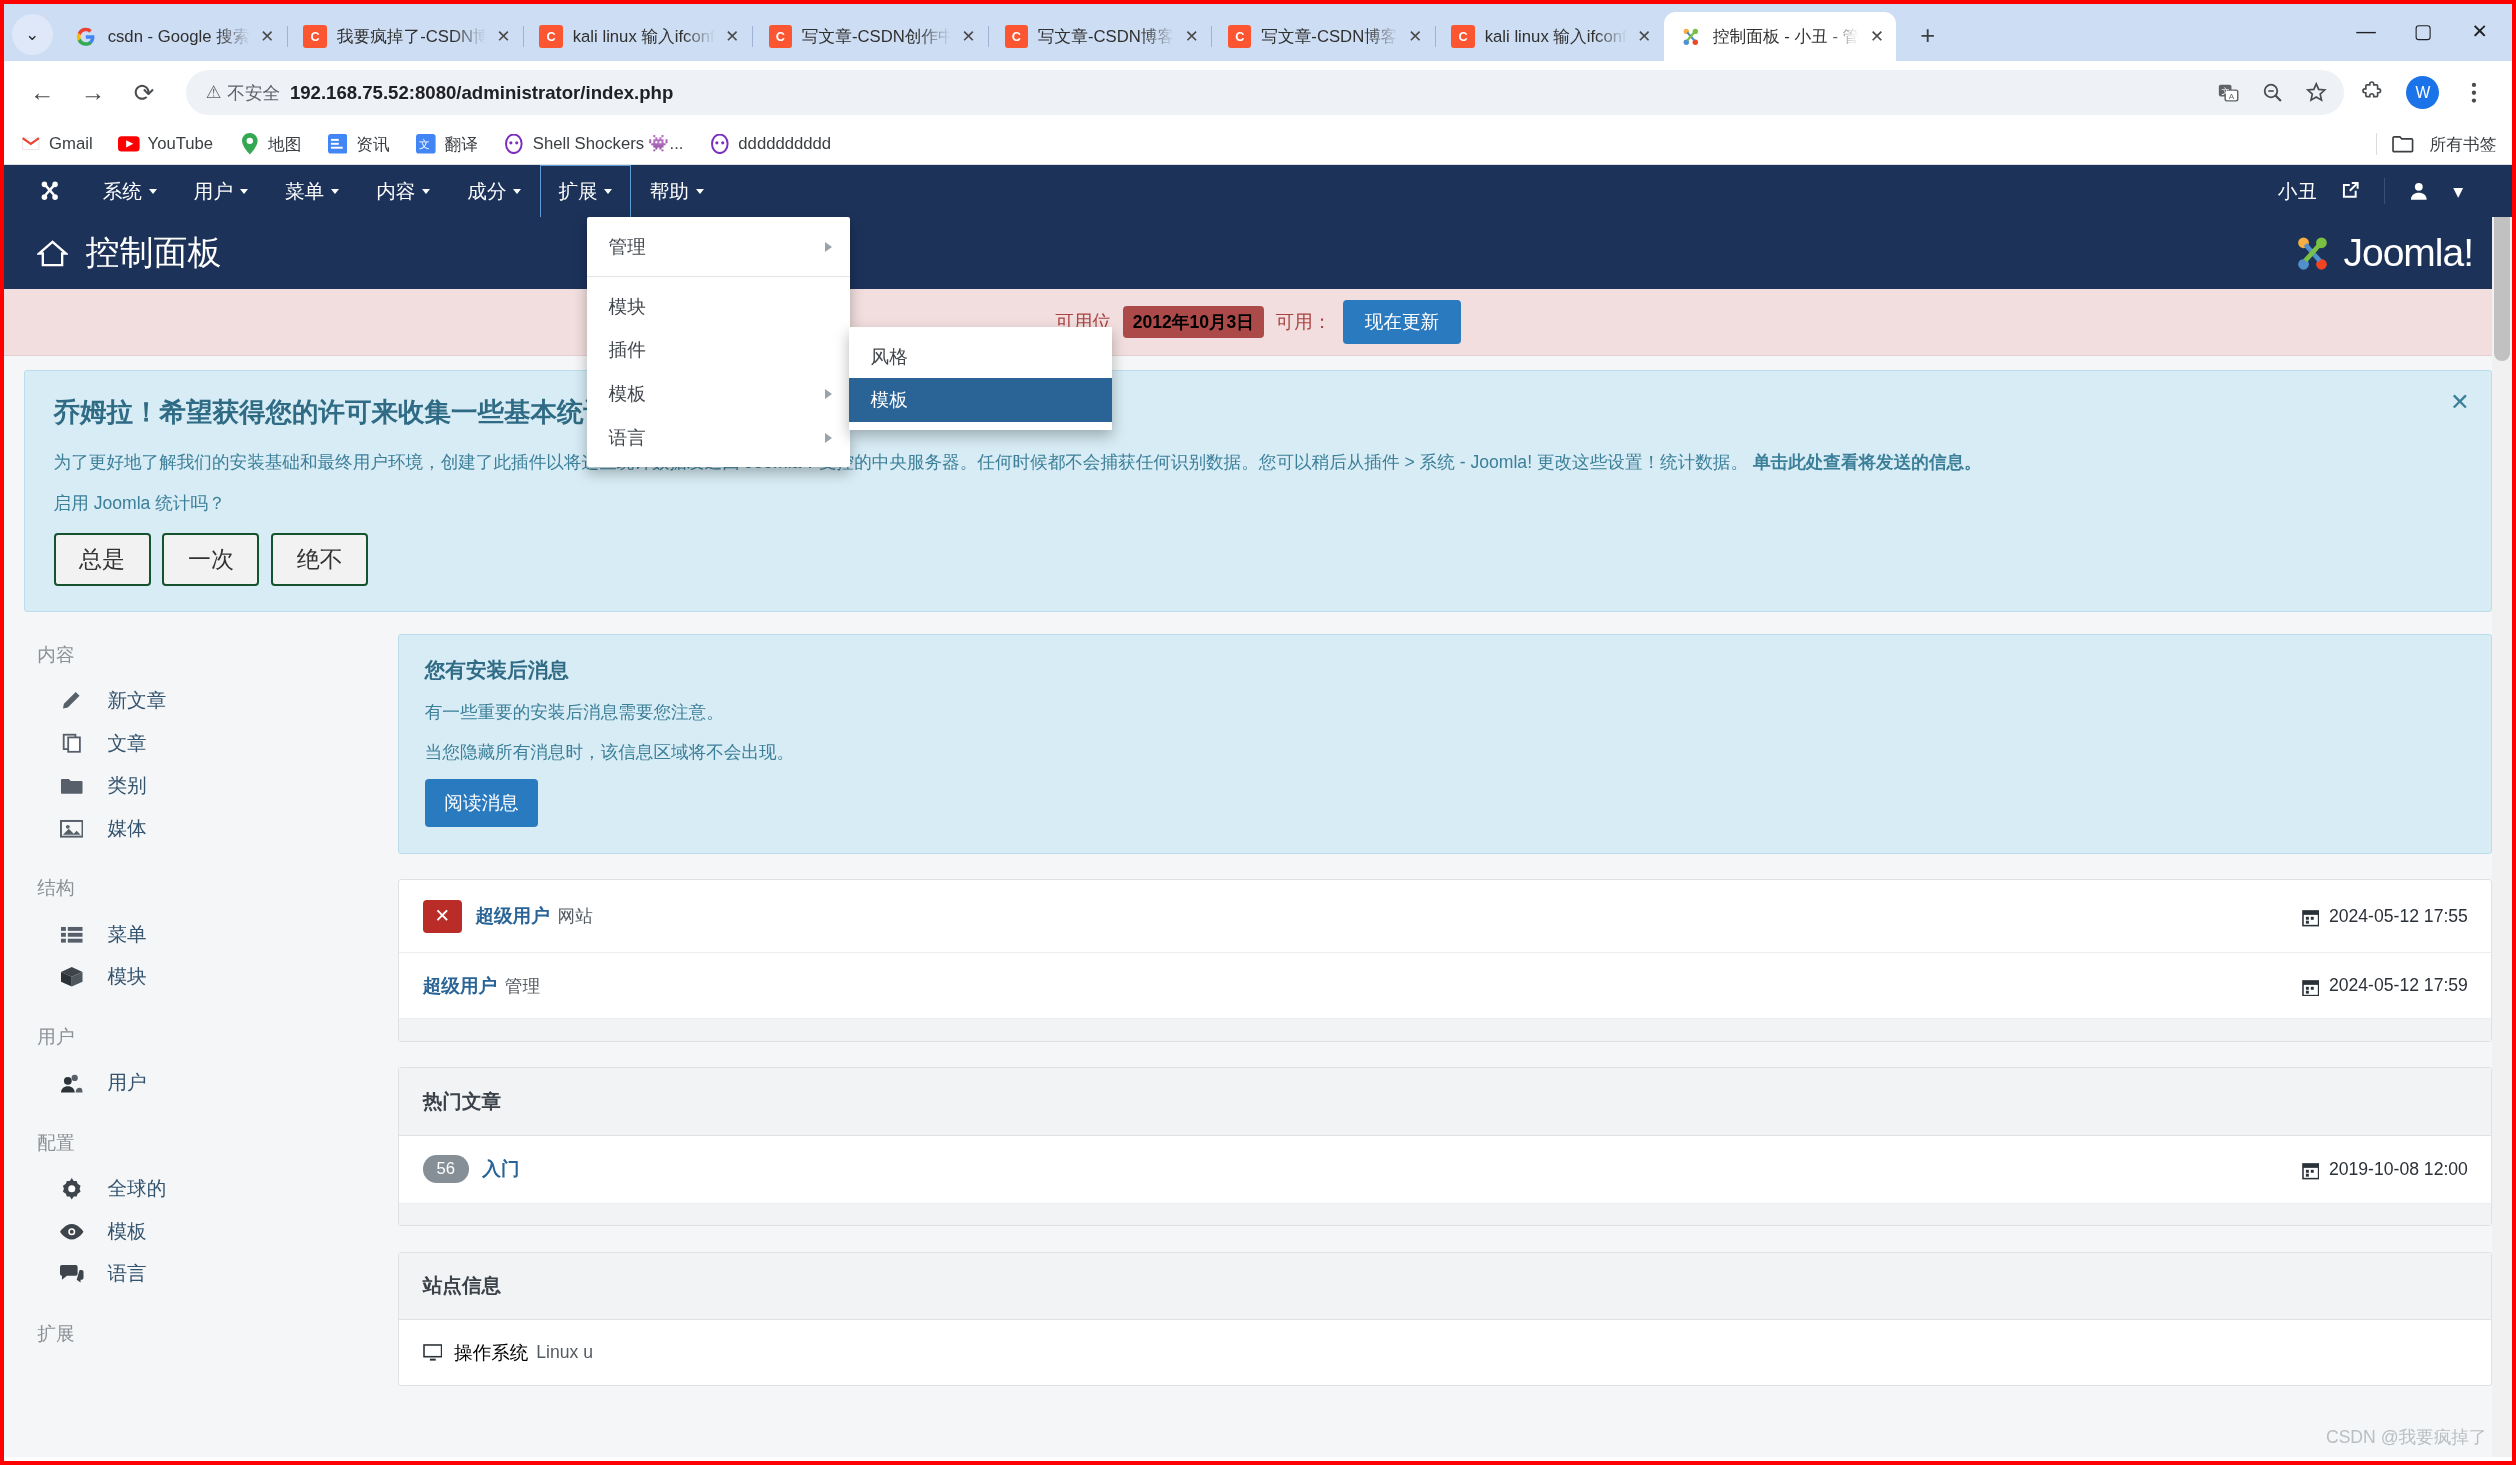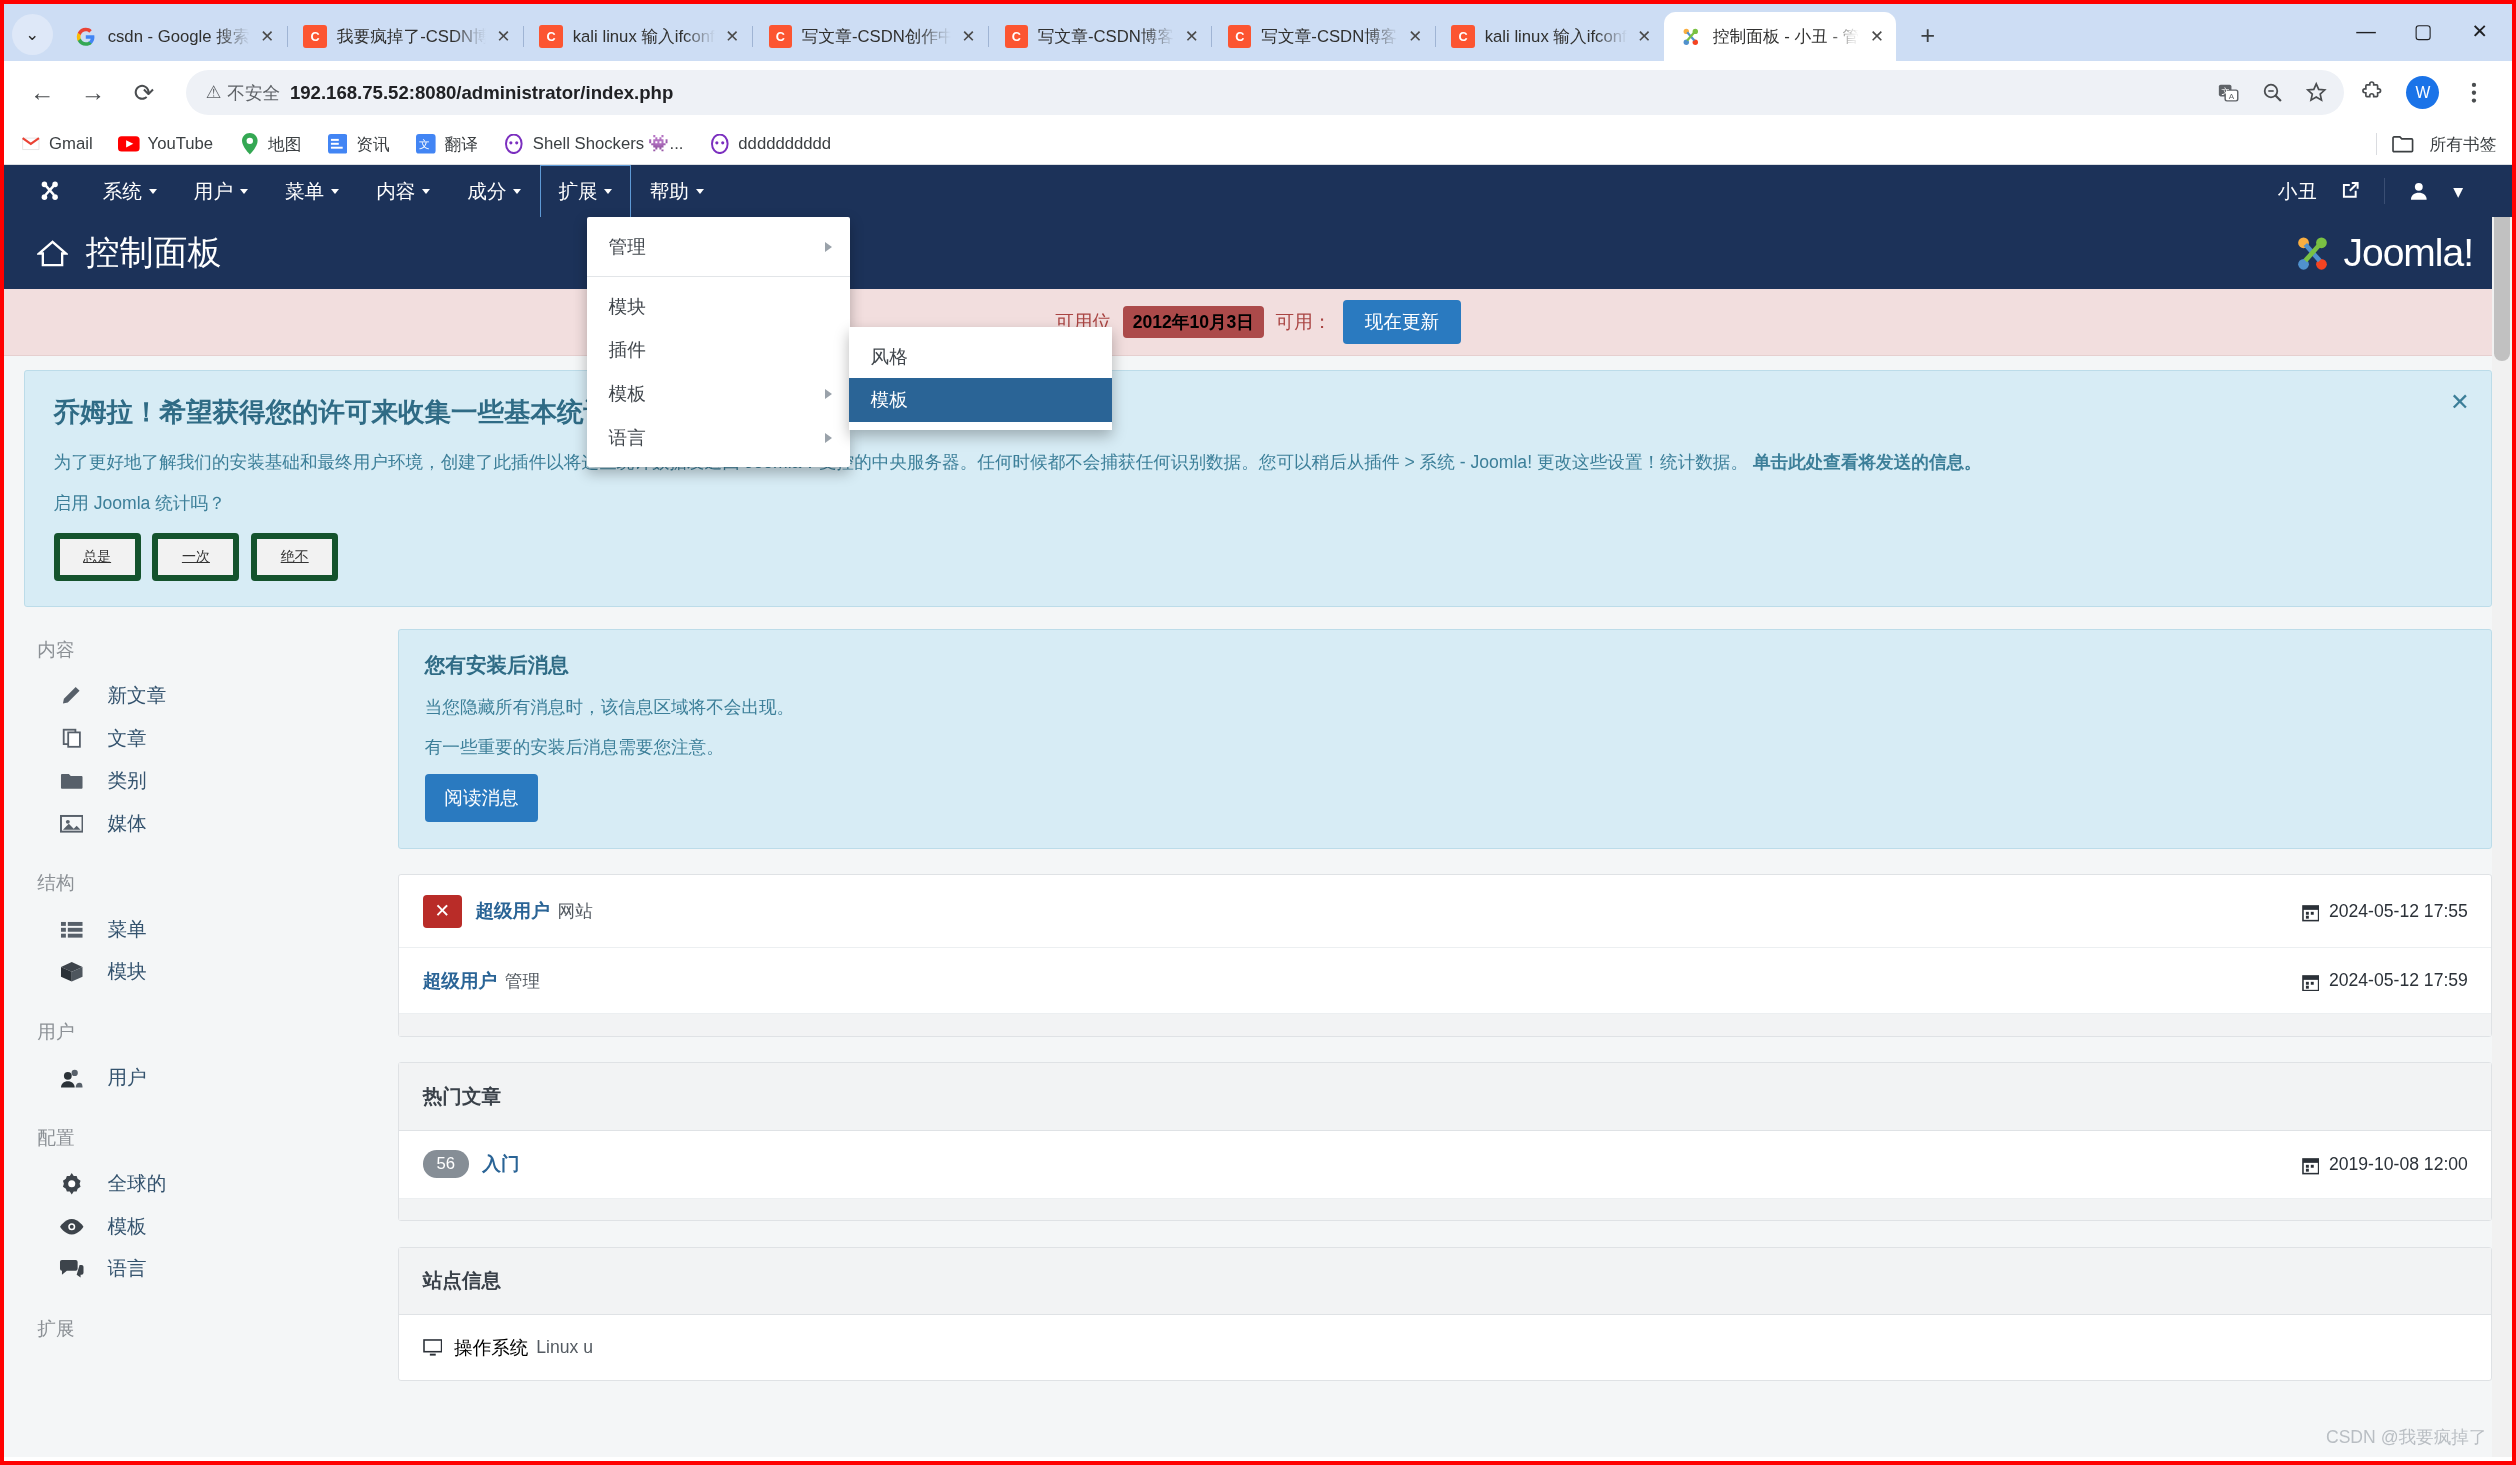--- a/index.html
+++ b/index.html
@@ -143,22 +143,22 @@
 
   .statbox {
     margin: 13.7px 19.6px 0 19.6px; background: #d7ecf5; border: 1px solid #bcdce9;
     padding: 23.5px 29px 25.5px 29px; position: relative; border-radius: 2.9px;
   }
   .statbox h2 { font-size: 26.5px; color: #2f6b85; font-weight: bold; margin-bottom: 17.6px; }
   .statbox p { font-size: 17.6px; color: #3c7f99; line-height: 1.7; margin-bottom: 11.8px; }
   .statbox p b { font-weight: bold; }
   .statbox .closex { position: absolute; right: 21.6px; top: 17.6px; font-size: 23.5px; color: #3c7f99; }
   .statbtns { display: flex; gap: 11.8px; margin-top: 13.7px; }
-  .sbtn { background: #f2f2f2; border: 6px solid #14532d; border-radius: 3.9px;
-          padding: 8.8px 23.5px; font-size: 14px; color: #333; text-decoration: underline; }
+  .sbtn { background: #f2f2f2; border: 2px solid #14532d; border-radius: 3.9px;
+          padding: 8.8px 23.5px; font-size: 23px; color: #333; }
 
   .body-row { display: flex; padding: 21.6px 19.6px 0 19.6px; gap: 21.6px; }
   .sidebar { width: 353px; flex: 0 0 353px; padding-left: 13.7px; }
   .side-group { font-size: 18.6px; color: #8b9095; margin: 25.5px 0 11.8px 0; }
   .side-group:first-child { margin-top: 7.8px; }
   .side-item { display: flex; align-items: center; gap: 21.6px; padding: 7.8px 0 7.8px 19.6px; font-size: 19.6px; color: #3a5a7a; }
   .side-item .sico { width: 29px; display: flex; align-items: center; justify-content: center; color: #57606a; }
   .side-item .slabel { color: #34536e; }
 
   .main { flex: 1 1 auto; }
@@ -631,22 +631,22 @@
           </span>
           <span class="slabel">语言</span>
         </div>
         <div class="side-group">扩展</div>
       </div>
 
       <div class="main">
 
         <div class="infobox">
           <h3>您有安装后消息</h3>
+          <p>有一些重要的安装后消息需要您注意。</p>
           <p>当您隐藏所有消息时，该信息区域将不会出现。</p>
-          <p>有一些重要的安装后消息需要您注意。</p>
           <button class="btn-primary">阅读消息</button>
         </div>
 
         <div class="panel">
           <div class="panel-row">
             <span class="xbadge">✕</span>
             <span class="blue-link">超级用户</span>
             <span class="muted">网站</span>
             <span class="row-right">
               <span>

